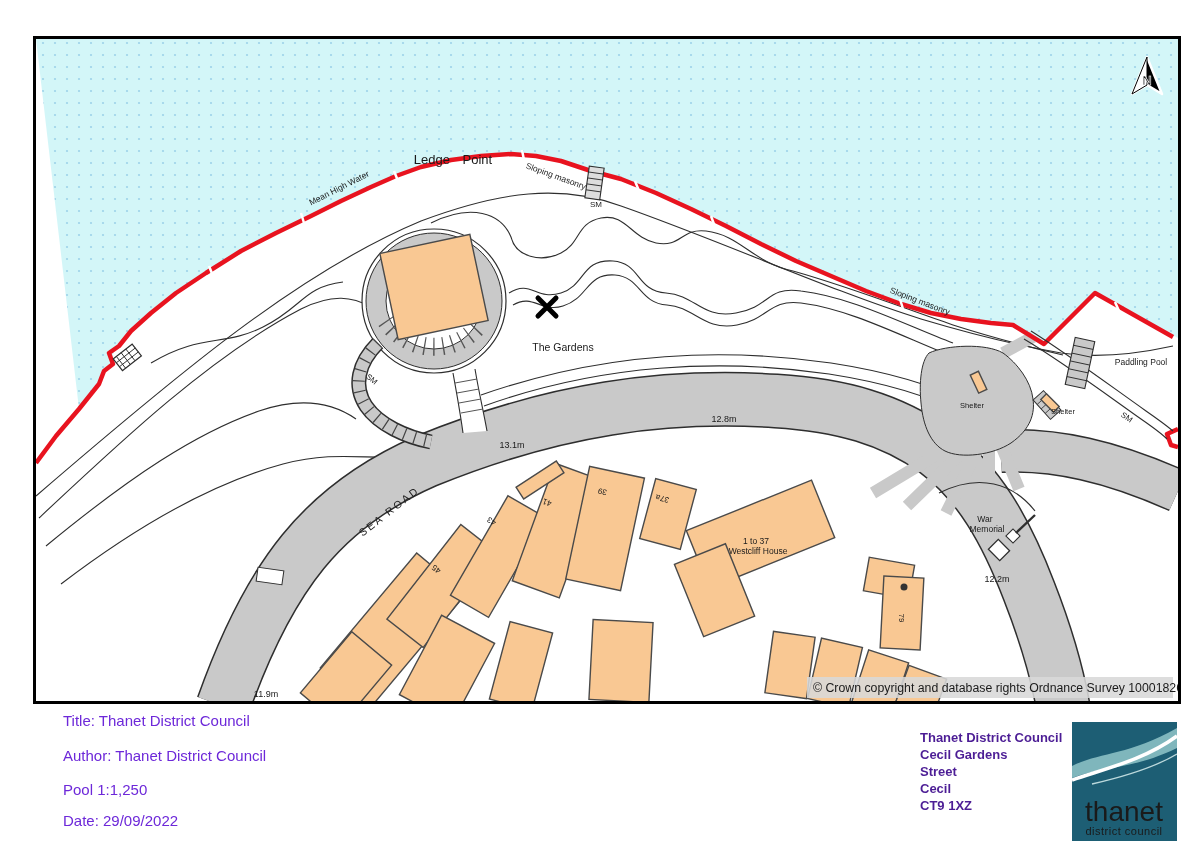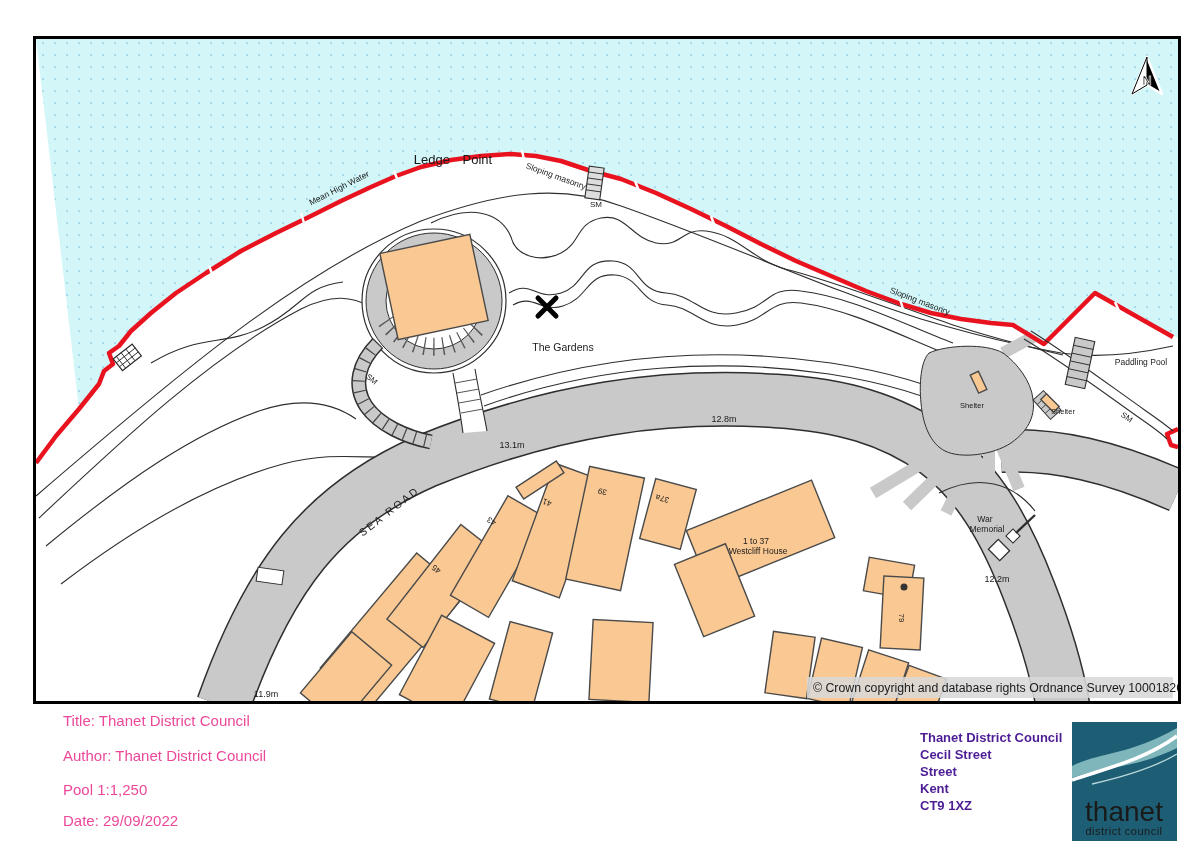--- a/index.html
+++ b/index.html
@@ -7,21 +7,21 @@
        font-family:"Liberation Sans",sans-serif;}
   .map-frame{position:absolute;left:33px;top:36px;width:1142px;height:662px;
              border:3px solid #000;overflow:hidden;background:#fff;}
   .map-frame svg{display:block;}
   svg text{font-family:"Liberation Sans",sans-serif;fill:#1a1a1a;}
   .lbl{text-anchor:middle;}
   .redline{stroke:var(--boundary-red);stroke-width:4.5;fill:none;stroke-linejoin:round;}
   .thin{stroke:#2e2e2e;stroke-width:1.1;fill:none;}
   .bldg{fill:var(--building-orange);stroke:var(--building-outline);stroke-width:1.4;}
   .greyfill{fill:var(--road-grey);}
-  .footer-line{position:absolute;left:63px;font-size:15px;color:#ec4899;}
+  .footer-line{position:absolute;left:63px;font-size:15px;color:#6d28d9;}
   .address{position:absolute;left:920px;top:729px;font-size:13px;line-height:17px;
            font-weight:600;color:#4c1d95;}
   .logo{position:absolute;left:1072px;top:722px;width:124px;height:119px;}
   .logo svg{display:block;}
 </style>
 </head>
 <body>
 
 <div class="map-frame">
 <svg width="1142" height="662" viewBox="35 38 1142 662">
@@ -229,23 +229,23 @@
 </svg>
 </div>
 
 <div class="footer-line" style="top:712px">Title: Thanet District Council</div>
 <div class="footer-line" style="top:747px">Author: Thanet District Council</div>
 <div class="footer-line" style="top:781px">Pool 1:1,250</div>
 <div class="footer-line" style="top:812px">Date: 29/09/2022</div>
 
 <div class="address">
   <div>Thanet District Council</div>
-  <div>Cecil Street</div>
+  <div>Cecil Gardens</div>
   <div>Street</div>
-  <div>Kent</div>
+  <div>Cecil</div>
   <div>CT9 1XZ</div>
 </div>
 
 <div class="logo">
   <svg width="105" height="119" viewBox="0 0 105 119">
     <rect width="105" height="119" fill="var(--logo-teal)"></rect>
     <path d="M0,44 C28,30 55,34 105,6 L105,26 C60,48 30,44 0,56 Z" fill="var(--logo-wave)" opacity="0.95"></path>
     <path d="M0,58 C35,46 72,38 105,14" stroke="#ffffff" stroke-width="3.5" fill="none"></path>
     <path d="M20,62 C55,54 85,44 105,32" stroke="#bcd9dc" stroke-width="1.3" fill="none"></path>
     <text x="52" y="99" text-anchor="middle" font-size="28" fill="#ffffff" font-family="Liberation Serif, serif">thanet</text>

